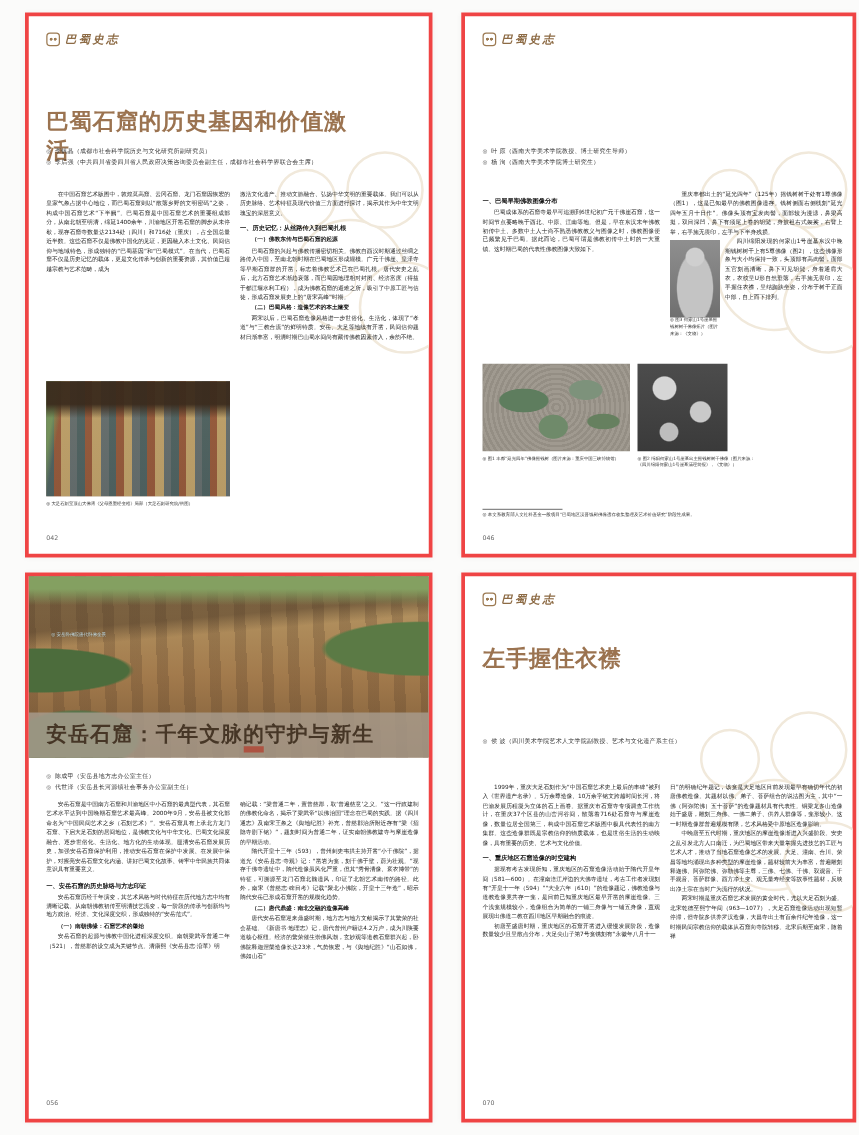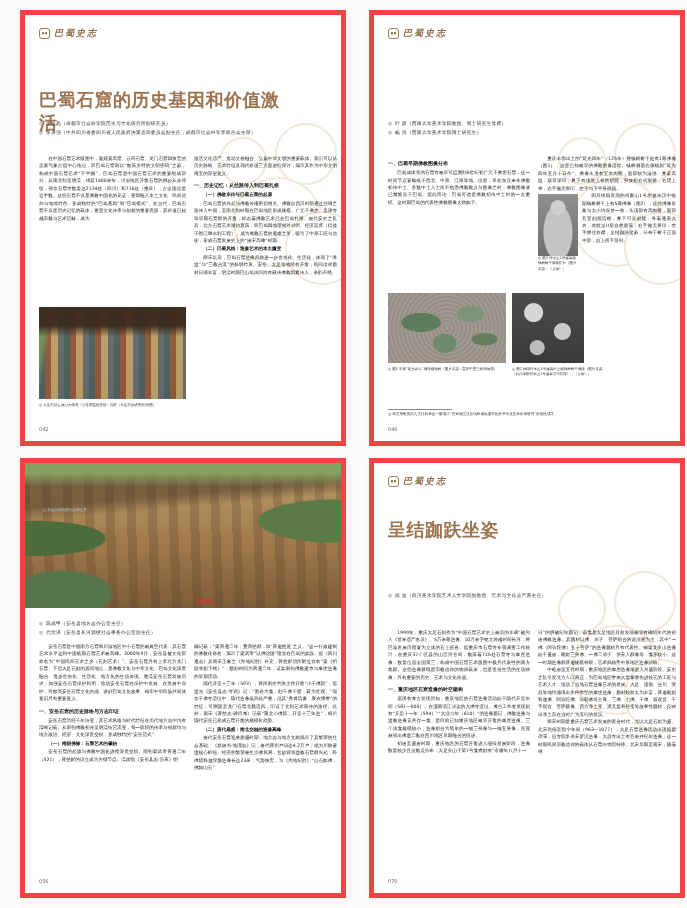--- a/index.html
+++ b/index.html
@@ -3,21 +3,21 @@
 <meta charset="utf-8">
 <style>
   html,body{margin:0;padding:0;}
   body{
     width:687px;height:908px;position:relative;overflow:hidden;
     background:#fbfbfa;
     font-family:"DejaVu Sans","Liberation Sans",sans-serif;
     -webkit-font-smoothing:antialiased;
   }
   .page{
-    position:absolute;background:#ffffff;border:5px solid #ef4444;
+    position:absolute;background:#ffffff;border:3px solid #ef4444;
     box-shadow:0 0 5px rgba(0,0,0,.05);overflow:hidden;box-sizing:border-box;
   }
   #page1{left:20px;top:10px;width:326px;height:436px;}
   #page2{left:369px;top:10px;width:316px;height:436px;}
   #page3{left:20px;top:458px;width:326px;height:440px;}
   #page4{left:369px;top:458px;width:316px;height:440px;}
 
   
   .brand{position:absolute;left:14px;top:12px;display:flex;align-items:center;gap:4px;z-index:3;}
   .brand-icon{width:9px;height:9px;border:1.2px solid #9c7a52;border-radius:3px;display:inline-block;
@@ -211,20 +211,23 @@
   <div class="footnote">
     <div class="rule"></div>
     <div class="txt">◎ 本文系教育部人文社科基金一般项目“巴蜀地区汉晋钱树佛像遗存收集整理及艺术价值研究”阶段性成果。</div>
   </div>
   <div class="pagenum">046</div>
 </div>
 
 <div class="page" id="page3">
   <div class="p3-photo">
     <div class="p3-photo-cap">◎ 安岳卧佛院唐代卧佛全景</div>
+    <div class="p3-band">
+      <span class="p3-title">安岳石窟：千年文脉的守护与新生</span>
+    </div>
     <div class="p3-seal"></div>
   </div>
   <div class="authors">
     <div class="author-row">
       <span class="author-dot">◎</span>
       <span class="author-text">陈成甲（安岳县地方志办公室主任）</span>
     </div>
     <div class="author-row">
       <span class="author-dot">◎</span>
       <span class="author-text">代世泽（安岳县长河源镇社会事务办公室副主任）</span>
@@ -252,21 +255,21 @@
       <i class="c2"></i>
       <i class="c3"></i>
       <i class="c4"></i>
       <i class="c5"></i>
     </div>
   <div class="brand">
     <span class="brand-icon"></span>
     <span class="brand-label">巴蜀史志</span>
   </div>
   <div class="title">
-    <div>呈结跏趺坐姿</div>
+    <div>左手握住衣襟</div>
   </div>
   <div class="authors">
     <div class="author-row">
       <span class="author-dot">◎</span>
       <span class="author-text">侯 波（四川美术学院艺术人文学院副教授、艺术与文化遗产系主任）</span>
     </div>
   </div>
   <div class="col col-a">
       <div class="blk p">1999年，重庆大足石刻作为“中国石窟艺术史上最后的丰碑”被列入《世界遗产名录》。5万余尊造像、10万余字铭文跨越时间长河，将巴渝发展历程凝为立体的石上画卷。据重庆市石窟寺专项调查工作统计，在重庆37个区县的山峦河谷间，散落着716处石窟寺与摩崖造像，数量位居全国第三，构成中国石窟艺术版图中极具代表性的南方集群。这些造像群既是宗教信仰的物质载体，也是世俗生活的生动映像，具有重要的历史、艺术与文化价值。</div>
       <div class="blk h">一、重庆地区石窟造像的时空建构</div>

